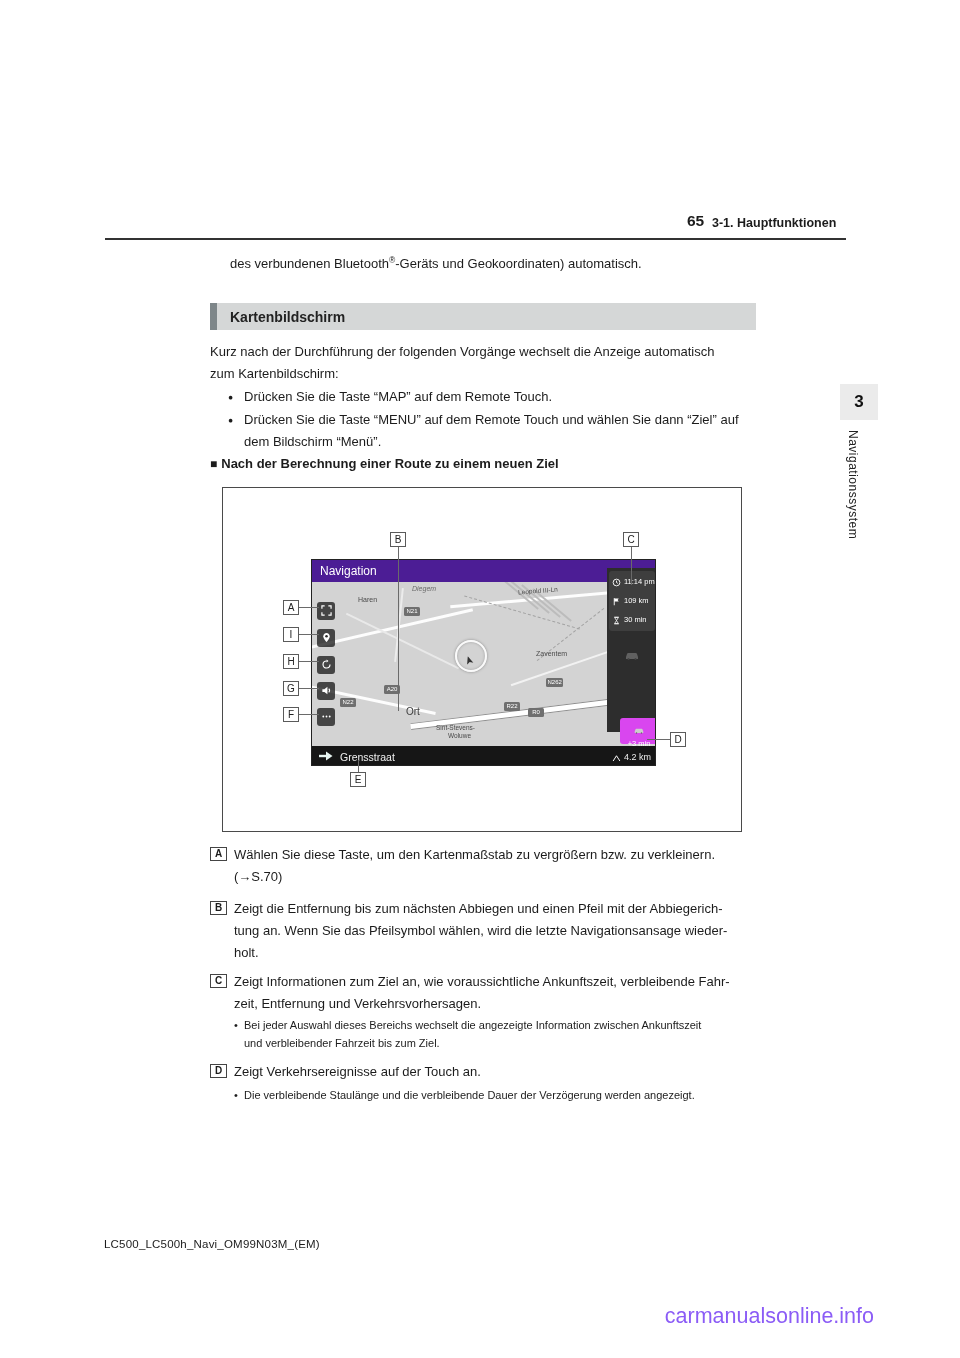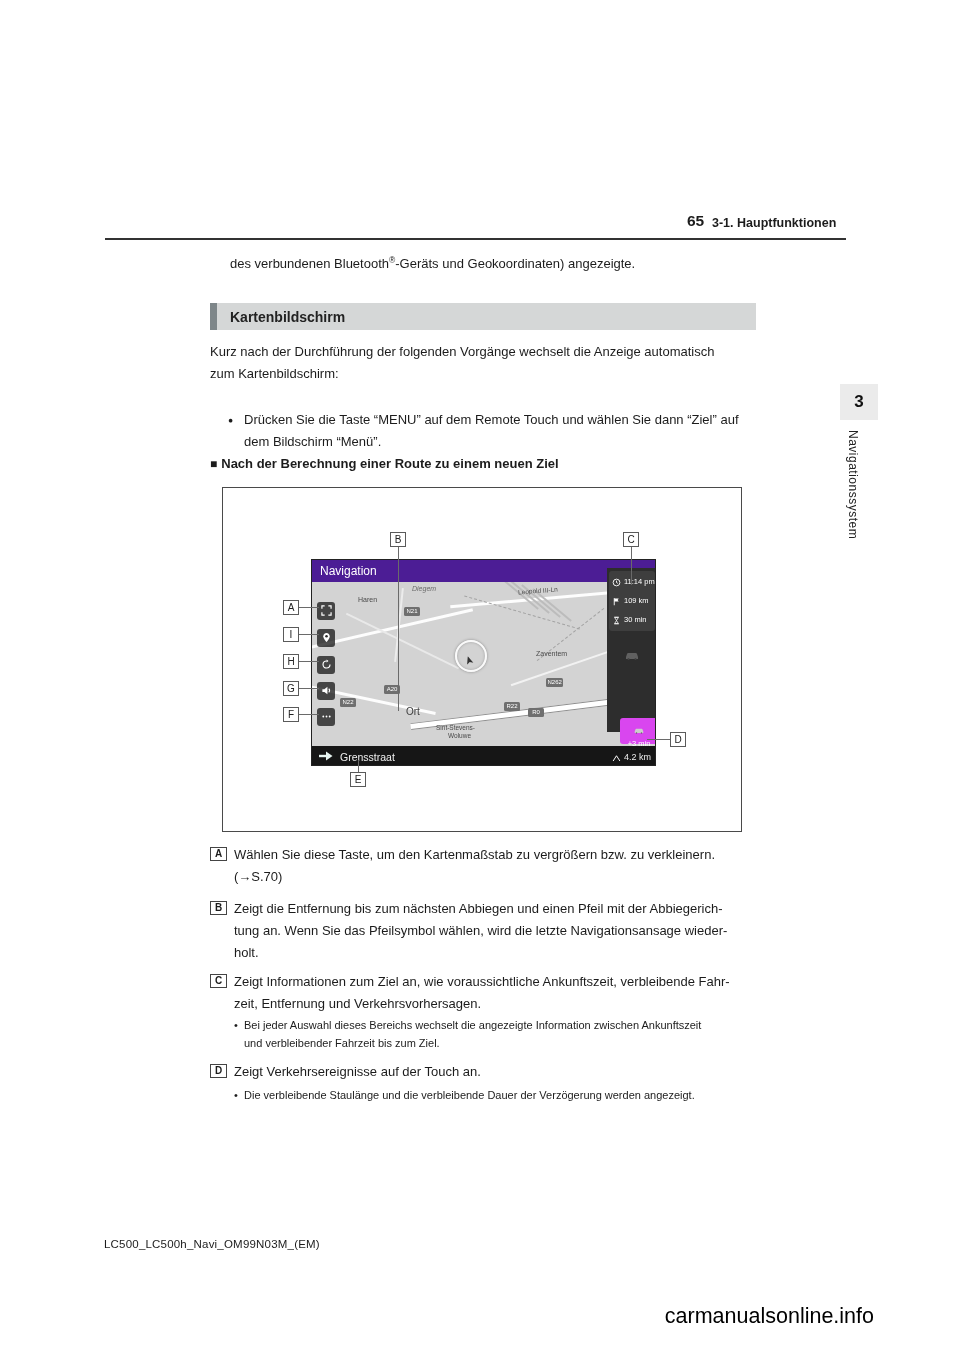--- a/index.html
+++ b/index.html
@@ -71,43 +71,44 @@
 
   
   .item{left:210px;width:544px;}
   .ilabel{position:absolute;left:0;top:3px;width:17px;height:14px;border:1px solid #444;box-sizing:border-box;
           font-size:10px;font-weight:700;line-height:12px;text-align:center;}
   .itext{margin-left:24px;width:520px;}
   .note{left:234px;width:520px;font-size:11px;line-height:18px;padding-left:10px;text-indent:-10px;color:#1c1c1c;}
   .note::before{content:"•";display:inline-block;width:10px;text-indent:0;}
 
   .footer{left:104px;top:1238px;font-size:11.5px;letter-spacing:.2px;}
-  .watermark{right:86px;top:1304px;font-size:21.5px;color:#000000;}
+  .watermark{right:86px;top:1304px;font-size:21.5px;color:#8b5cf6;}
 </style>
 </head>
 <body>
 
 <div class="page">
 
   <div class="abs pagenum">65</div>
   <div class="abs secref">3-1. Hauptfunktionen</div>
   <div class="abs hrule"></div>
 
   <div class="abs tab3">3</div>
   <div class="abs sidelabel">Navigationssystem</div>
 
-  <div class="abs intro"><span>des verbundenen Bluetooth</span><sup>®</sup><span>-Geräts und Geokoordinaten) angezeigte.</span></div>
+  <div class="abs intro"><span>des verbundenen Bluetooth</span><sup>®</sup><span>-Geräts und Geokoordinaten) automatisch.</span></div>
 
   <div class="abs lead body-text pre">Kurz nach der Durchführung der folgenden Vorgänge wechselt die Anzeige automatisch
 zum Kartenbildschirm:</div>
 
   <div class="abs hbar">
     <div class="accent"></div>
     <div class="t">Kartenbildschirm</div>
   </div>
+  <div class="abs bullet b1 body-text pre">Drücken Sie die Taste “MAP” auf dem Remote Touch.</div>
   <div class="abs bullet b2 body-text pre">Drücken Sie die Taste “MENU” auf dem Remote Touch und wählen Sie dann “Ziel” auf
 dem Bildschirm “Menü”.</div>
   <div class="abs subhead">Nach der Berechnung einer Route zu einem neuen Ziel</div>
 
   <div class="abs figure">
 
     <div class="abs screen">
       <div class="abs nav-head">
         <div class="abs nav-title">Navigation</div>
         <span class="abs" style="right:26px;top:5px;"><svg width="11" height="11" viewBox="0 0 12 12">

